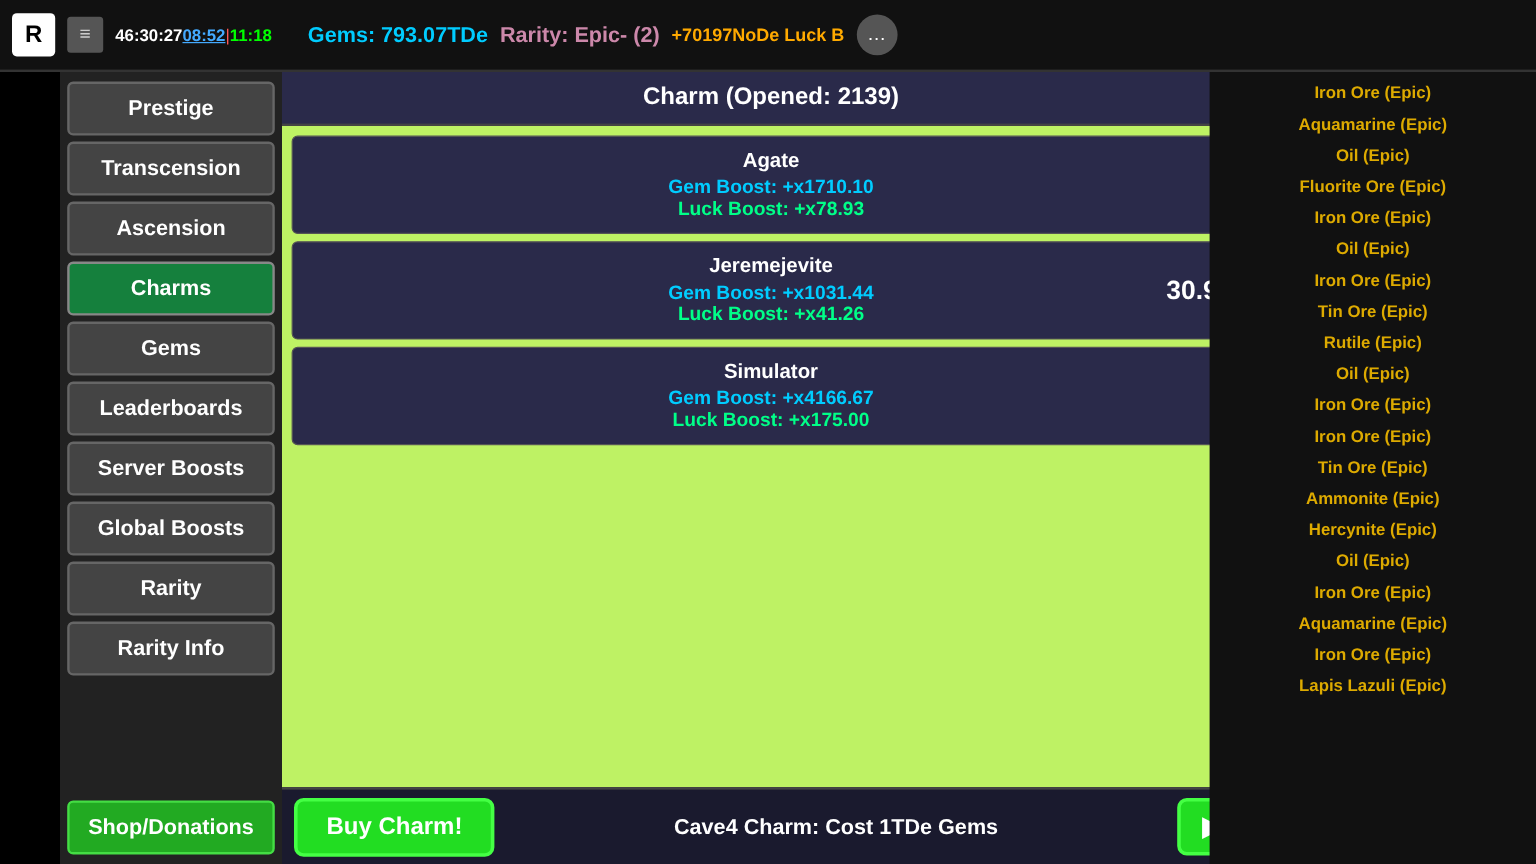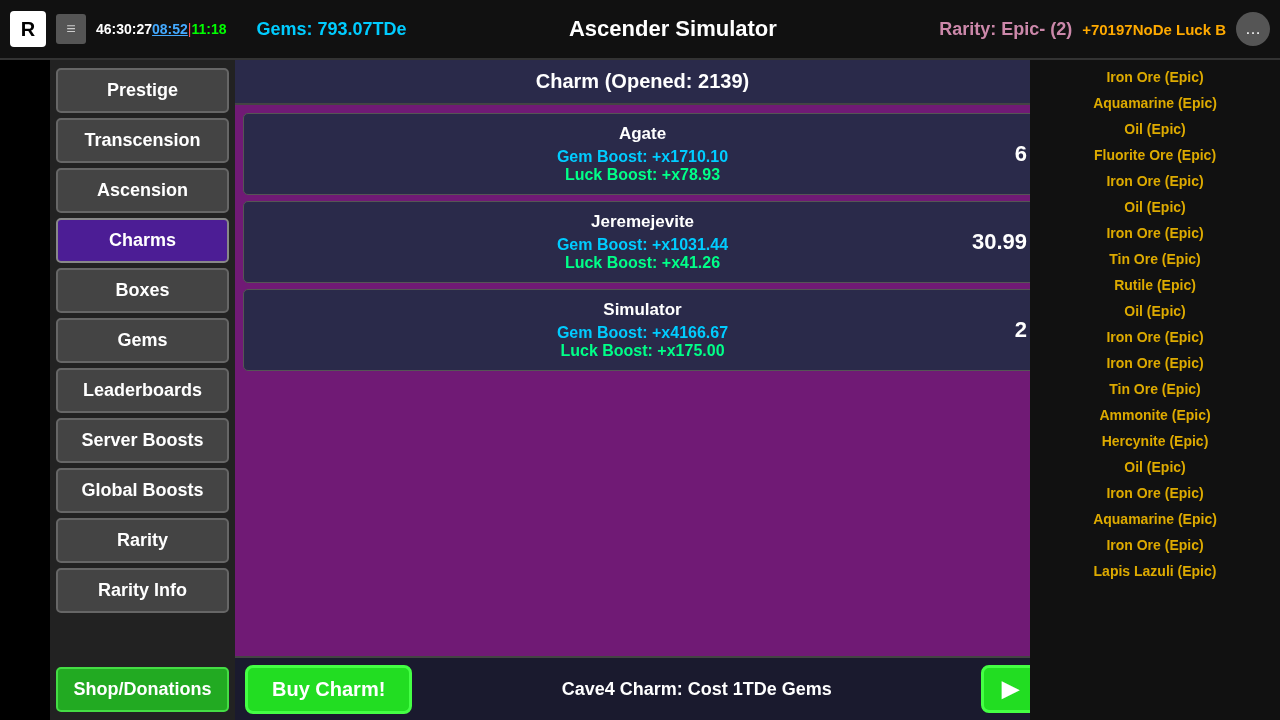--- a/index.html
+++ b/index.html
@@ -98,34 +98,34 @@
       padding: 10px 0;
       text-align: center;
       font-size: 18px;
       font-weight: bold;
       color: #fff;
       background: #444;
       border: 2px solid #666;
       border-radius: 5px;
       cursor: pointer;
     }
-    .nav-btn.active { background: #4c1d95; border-color: #888; }
+    .nav-btn.active { background: #15803d; border-color: #888; }
     .nav-btn.shop {
       background: #2a2;
       border-color: #4d4;
       color: #fff;
       margin-top: auto;
     }
 
     
     #main {
       position: absolute;
       top: 60px; left: 235px; right: 230px;
       bottom: 0;
-      background: #701a75;
+      background: #bef264;
       display: flex;
       flex-direction: column;
     }
 
     .charm-header {
       background: #2a2a4a;
       color: #fff;
       font-size: 20px;
       font-weight: bold;
       text-align: center;
@@ -214,21 +214,21 @@
       font-size: 22px;
       font-weight: bold;
       padding: 8px 18px;
       cursor: pointer;
     }
 
     
     #right-panel {
       position: absolute;
       top: 60px; right: 0;
-      width: 250px;
+      width: 272px;
       bottom: 0;
       background: #111;
       overflow-y: auto;
       padding: 4px 0;
     }
     .right-item {
       text-align: center;
       padding: 5px 4px;
       font-size: 14px;
       font-weight: bold;
@@ -243,32 +243,30 @@
   <div class="topbar-logo">R</div>
   <div class="topbar-doc-icon">≡</div>
   <div class="topbar-time">
     <span class="time-white">46:30:</span>
     <span class="time-white">27</span>
     <span class="time-blue">08:52</span>
     <span class="time-sep">|</span>
     <span class="time-green">11:18</span>
   </div>
   <span class="gems-display">Gems: 793.07TDe</span>
-  <span class="game-title">Ascender Simulator</span>
   <span class="rarity-display">Rarity: Epic- (2)</span>
   <span class="luck-display">+70197NoDe Luck B</span>
   <div class="more-btn">…</div>
 </div>
 
 <div id="sidebar">
 <button class="nav-btn">Prestige</button>
     <button class="nav-btn">Transcension</button>
     <button class="nav-btn">Ascension</button>
     <button class="nav-btn active">Charms</button>
-    <button class="nav-btn">Boxes</button>
     <button class="nav-btn">Gems</button>
     <button class="nav-btn">Leaderboards</button>
     <button class="nav-btn">Server Boosts</button>
     <button class="nav-btn">Global Boosts</button>
     <button class="nav-btn">Rarity</button>
     <button class="nav-btn">Rarity Info</button>
     <button class="nav-btn shop">Shop/Donations</button>
   </div>
 
 <div id="main">

